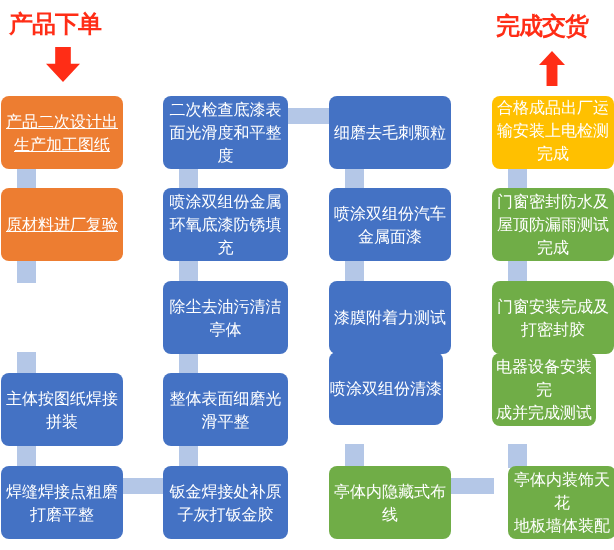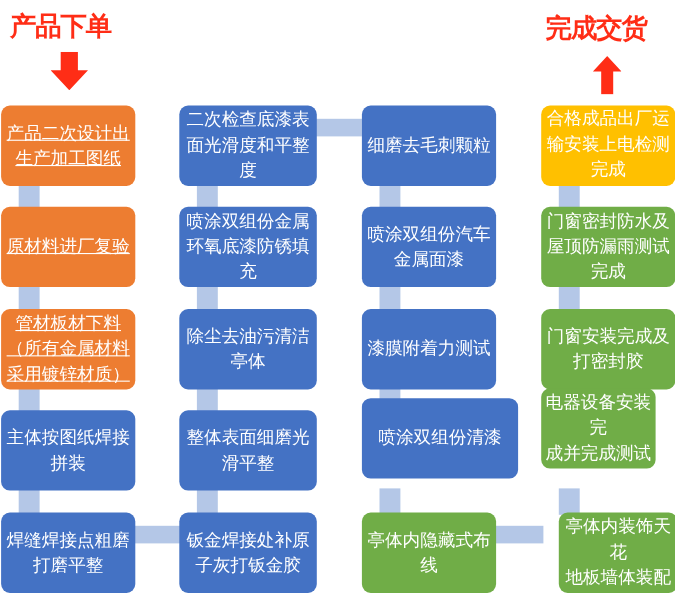--- a/index.html
+++ b/index.html
@@ -92,25 +92,20 @@
   <div class="hconn" style="left:121px;top:478px;width:44px;height:16px"></div>
   <div class="hconn" style="left:448px;top:478px;width:46px;height:16px"></div>
 
   <div class="box c-orange" style="left:1px;top:96px;width:122px;height:73px">
       <span class="box-text">产品二次设计出
 生产加工图纸</span>
     </div>
   <div class="box c-orange" style="left:1px;top:188px;width:122px;height:73px">
       <span class="box-text">原材料进厂复验</span>
     </div>
-  <div class="box c-orange" style="left:1px;top:281px;width:122px;height:73px">
-      <span class="box-text">管材板材下料
-（所有金属材料
-采用镀锌材质）</span>
-    </div>
   <div class="box c-blue" style="left:1px;top:373px;width:122px;height:73px">
       <span class="box-text">主体按图纸焊接
 拼装</span>
     </div>
   <div class="box c-blue" style="left:1px;top:466px;width:122px;height:73px">
       <span class="box-text">焊缝焊接点粗磨
 打磨平整</span>
     </div>
 
   <div class="box c-blue" style="left:163px;top:96px;width:125px;height:73px">
@@ -139,21 +134,21 @@
   <div class="box c-blue" style="left:329px;top:96px;width:122px;height:73px">
       <span class="box-text">细磨去毛刺颗粒</span>
     </div>
   <div class="box c-blue" style="left:329px;top:188px;width:122px;height:73px">
       <span class="box-text">喷涂双组份汽车
 金属面漆</span>
     </div>
   <div class="box c-blue" style="left:329px;top:281px;width:122px;height:73px">
       <span class="box-text">漆膜附着力测试</span>
     </div>
-  <div class="box c-blue" style="left:329px;top:362px;width:142px;height:73px">
+  <div class="box c-blue" style="left:329px;top:352px;width:114px;height:73px">
       <span class="box-text">喷涂双组份清漆</span>
     </div>
   <div class="box c-green" style="left:329px;top:466px;width:122px;height:73px">
       <span class="box-text">亭体内隐藏式布
 线</span>
     </div>
 
   <div class="box c-gold" style="left:492px;top:96px;width:122px;height:73px">
       <span class="box-text">合格成品出厂运
 输安装上电检测

